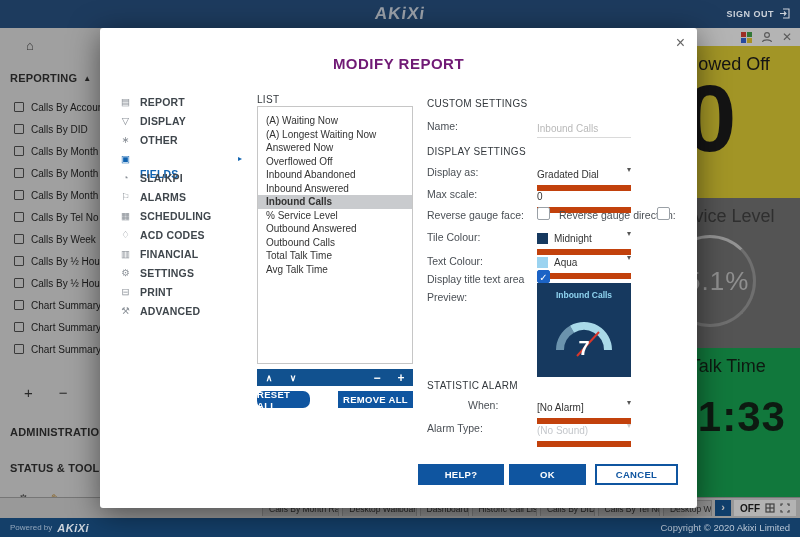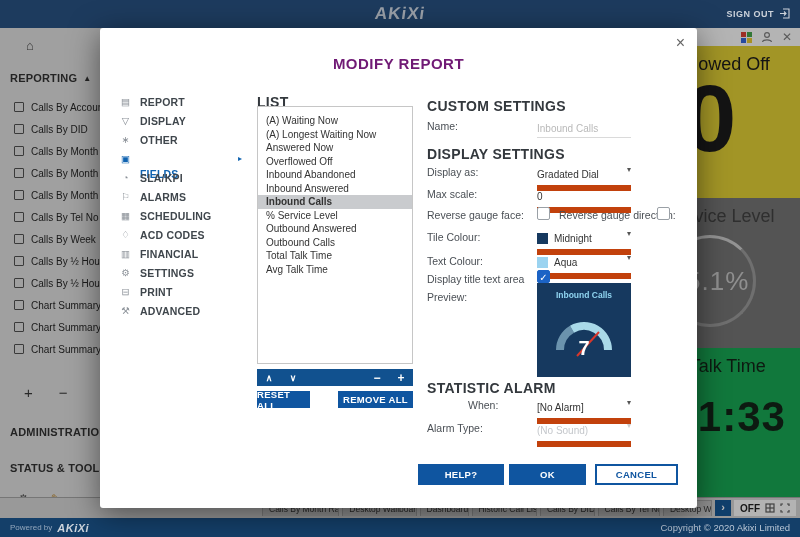--- a/index.html
+++ b/index.html
@@ -79,34 +79,34 @@
             font-size:15px; font-weight:bold; letter-spacing:.5px; }
 
   .menu { position:absolute; left:20px; top:64px; width:130px; }
   .mitem { display:flex; align-items:center; gap:9px; height:19px; cursor:pointer; position:relative; }
   .micon { width:11px; font-size:9.5px; color:#8a9097; text-align:center; }
   .mlabel { font-size:10.5px; font-weight:bold; color:#3f464c; letter-spacing:.2px; }
   .mitem.active .mlabel { color:#0f62b0;margin-top:31px; }
   .mitem.active .micon { color:#0f62b0; }
   .subarrow { position:absolute; left:118px; font-size:8px; color:#0f62b0; }
 
-  .form-head { font-size:14px; font-weight:bold; color:#33383d; letter-spacing:.3px; }
+  .form-head { font-size:10px; font-weight:normal; color:#33383d; letter-spacing:.3px; }
   .list-label { position:absolute; left:157px; top:66px; }
   .listbox { position:absolute; left:157px; top:78px; width:156px; height:258px; border:1px solid #c6c6c6;
              padding-top:7px; overflow:hidden; background:#fff; }
   .litem { height:13.5px; line-height:13.5px; font-size:10px; color:#333; padding-left:8px; white-space:nowrap; cursor:pointer; }
   .litem.sel { background:#c9cbce; font-weight:bold; }
   .listtools { position:absolute; left:157px; top:341px; width:156px; height:17px; background:#11518f;
                display:flex; align-items:center; color:#fff; font-size:9px; font-weight:bold; }
   .lt { width:24px; text-align:center; cursor:pointer; }
   .lt.plus { font-size:12px; } .lt.minus { font-size:12px; }
   .lt-spacer { flex:1; }
   .btn { background:#0f55a0; color:#fff; font-size:9.5px; font-weight:bold; letter-spacing:.3px;
          display:flex; align-items:center; justify-content:center; cursor:pointer; }
-  .reset { position:absolute; left:157px; top:363px; width:53px; height:17px; }
+  .reset { position:absolute; left:157px; top:363px; width:53px; height:17px;border-radius:7px; }
   .removeall { position:absolute; left:238px; top:363px; width:75px; height:17px; }
 
   
   .flabel { position:absolute; left:327px; font-size:10.5px; color:#4a4f55; }
   .fhead { position:absolute; left:327px; }
   .fcontrol { position:absolute; left:437px; width:94px; }
   .uline { border-bottom:6px solid #c2410c; padding-bottom:3px; }
   .fvalue { font-size:10px; color:#333; }
   .fvalue.dis { color:#c4c7cb; }
   .ddcaret { position:absolute; right:0; top:1px; font-size:8px; color:#555; }

